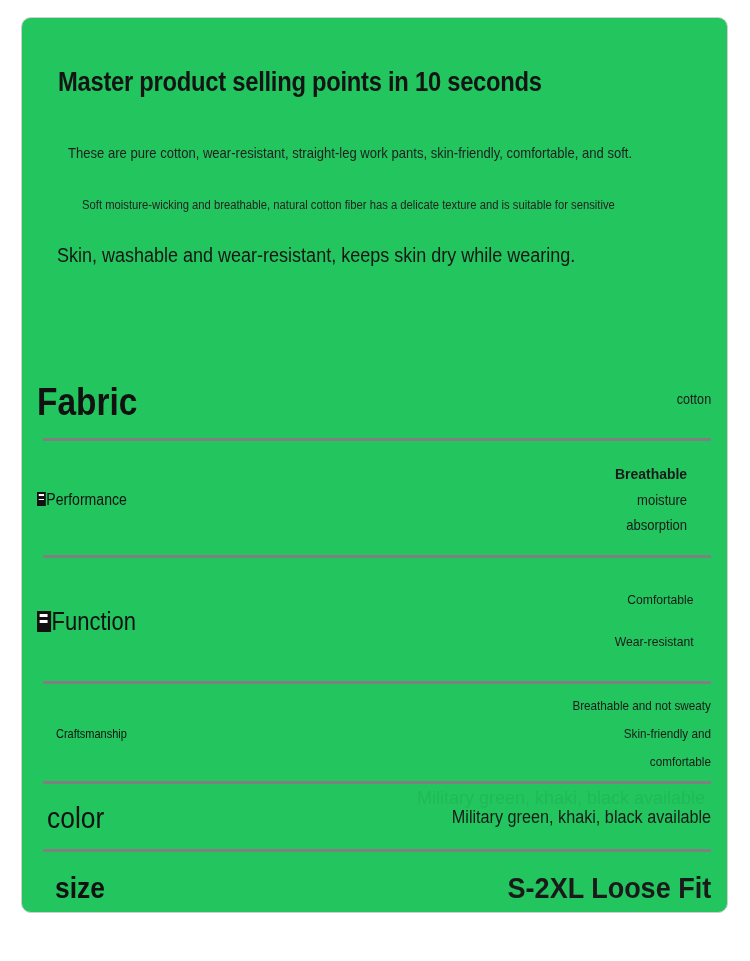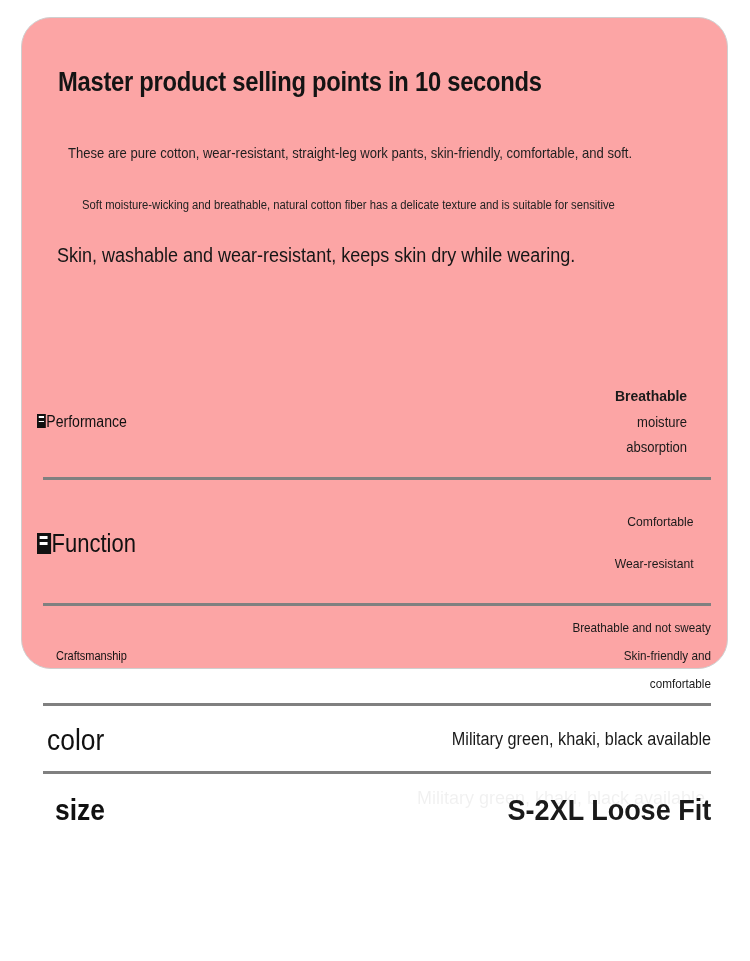--- a/index.html
+++ b/index.html
@@ -15,25 +15,25 @@
     overflow: hidden;
     position: relative;
   }
 
   
   .card {
     position: absolute;
     left: 21px;
     top: 17px;
     width: 707px;
-    height: 652px;
+    height: 896px;
     box-sizing: border-box;
     border: 1px solid #cfcfcf;
-    border-radius: 30px;
-    background: #fca5a5;
+    border-radius: 10px;
+    background: #22c55e;
   }
 
   
   .headline {
     position: absolute;
     left: 36px;
     top: 49px;
     font-size: 27px;
     font-weight: bold;
     letter-spacing: -0.3px;
@@ -198,20 +198,27 @@
   <div class="intro-1">These are pure cotton, wear-resistant, straight-leg work pants, skin-friendly, comfortable, and soft.</div>
 
   <div class="intro-2">Soft moisture-wicking and breathable, natural cotton fiber has a delicate texture and is suitable for sensitive</div>
 
   <div class="intro-3">Skin, washable and wear-resistant, keeps skin dry while wearing.</div>
 
   <div class="ghost">Military green, khaki, black available</div>
 
   <div class="specs">
 
+    <div class="spec-row row-fabric">
+      <div class="spec-inner">
+        <span class="spec-label"><span>Fabric</span></span>
+        <span class="spec-value">cotton</span>
+      </div>
+      <div class="divider"></div>
+    </div>
 
     <div class="spec-row row-performance">
       <div class="spec-inner">
         <span class="spec-label"><span class="tofu"></span><span>Performance</span></span>
         <span class="spec-value"><span class="lead">Breathable</span><br><span>moisture
 absorption</span></span>
       </div>
       <div class="divider"></div>
     </div>
 

